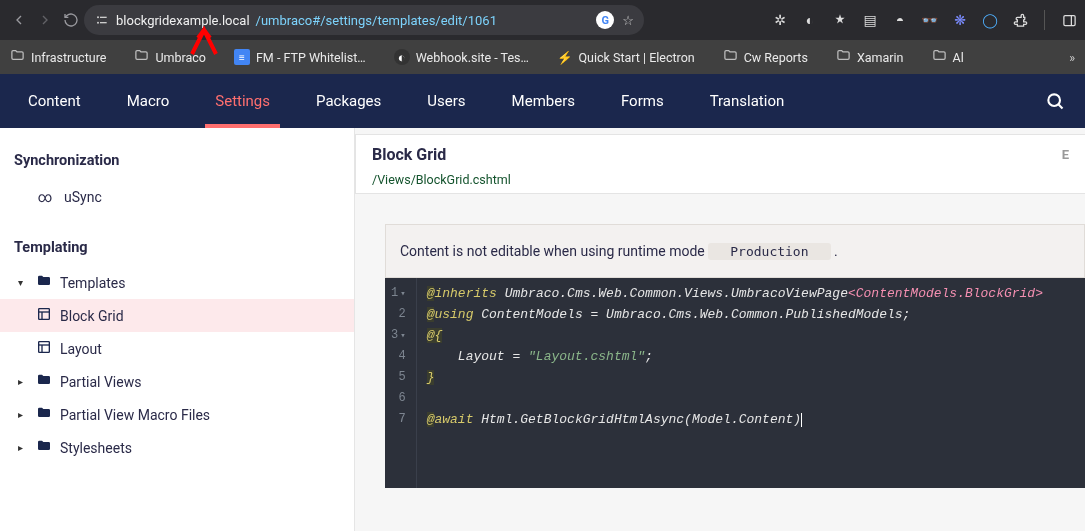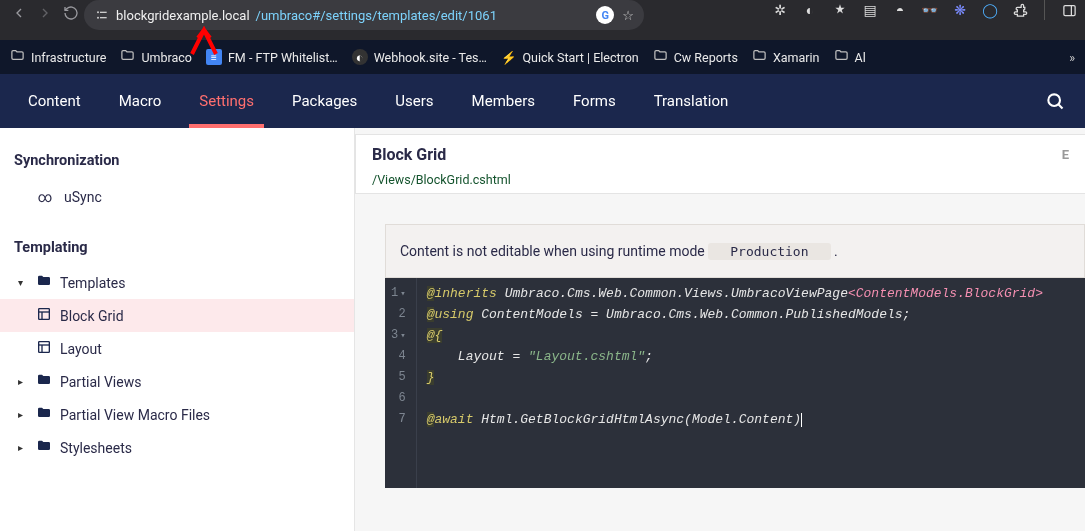--- a/index.html
+++ b/index.html
@@ -1,42 +1,42 @@
 <!DOCTYPE html>
 <html><head>
 <meta charset="utf-8">
 <style>
   * { margin: 0; padding: 0; box-sizing: border-box; }
   body { font-family: -apple-system, BlinkMacSystemFont, "Segoe UI", Roboto, sans-serif; width: 1085px; height: 531px; overflow: hidden; background: #fff; }
 
   
-  .browser-bar { background: #2a2a2e; height: 40px; display: flex; align-items: flex-start; padding: 0 6px; gap: 0; }
+  .browser-bar { background: #2a2a2e; height: 40px; display: flex; align-items: center; padding: 0 6px; gap: 0; }
   .nav-btn { color: #9a9a9f; width: 26px; height: 26px; display:flex; align-items:center; justify-content:center; border-radius:4px; cursor:pointer; }
   .nav-btn svg { width:16px; height:16px; }
   .url-bar { flex: 0 0 560px; background: #3b3b40; height: 30px; border-radius: 15px; display:flex; align-items:center; padding: 0 10px; gap:6px; color:#ccc; font-size:13px; position:relative; }
   .url-lock { color:#ccc; display:flex; align-items:center; }
   .url-domain { color:#f0f0f0; }
   .url-path { color:#7dd3fc; }
   .url-right { margin-left:auto; display:flex; gap:8px; align-items:center; }
   .ext-icons { display:flex; gap:10px; margin-left:auto; align-items:center; }
   .ext-icons .ico { width:20px; height:20px; display:flex; align-items:center; justify-content:center; color:#ddd; font-size:14px; }
   .sep { width:1px; height:20px; background:#555; margin:0 4px; }
 
   .arrow-annotation { position:absolute; left:184px; top:26px; pointer-events:none; z-index:100; }
   .arrow-annotation svg { width:40px; height:30px; }
 
   
-  .bookmarks { background:#0f172a; height:34px; display:flex; align-items:center; padding:0 10px; gap:14px; font-size:12.5px; color:#eaeaea; }
+  .bookmarks { background:#404040; height:34px; display:flex; align-items:center; padding:0 10px; gap:28px; font-size:12.5px; color:#eaeaea; }
   .bm { display:flex; align-items:center; gap:6px; cursor:pointer; white-space:nowrap; }
   .bm .folder-ic { color:#bdbdbd; }
   .bm .doc-ic { width:16px; height:16px; display:flex; align-items:center; justify-content:center; font-size:13px; }
   .bm-more { margin-left:auto; color:#ccc; }
 
   
-  .umb-nav { background:#1b274d; height:54px; display:flex; align-items:center; padding:0 10px; gap:2px; }
+  .umb-nav { background:#1b274d; height:54px; display:flex; align-items:center; padding:0 10px; gap:10px; }
   .umb-tab { padding:0 18px; height:54px; display:flex; align-items:center; color:#fff; font-size:15px; cursor:pointer; position:relative; }
   .umb-tab.active { color:#ff6f6f; }
   .umb-tab.active::after { content:""; position:absolute; left:8px; right:8px; bottom:0; height:4px; background:#ff6f6f; }
   .umb-search { margin-left:auto; color:#fff; width:40px; display:flex; justify-content:center; cursor:pointer; }
 
   
   .main { display:flex; height: calc(531px - 40px - 34px - 54px); }
   .sidebar { width:355px; border-right:1px solid #e5e5e5; overflow:hidden; padding-top:14px; }
   .side-section { font-weight:700; color:#2a2a48; font-size:14.5px; padding:10px 14px; }
   .side-item { padding:10px 14px 10px 36px; font-size:14px; color:#2a2a48; display:flex; align-items:center; gap:10px; cursor:pointer; }

